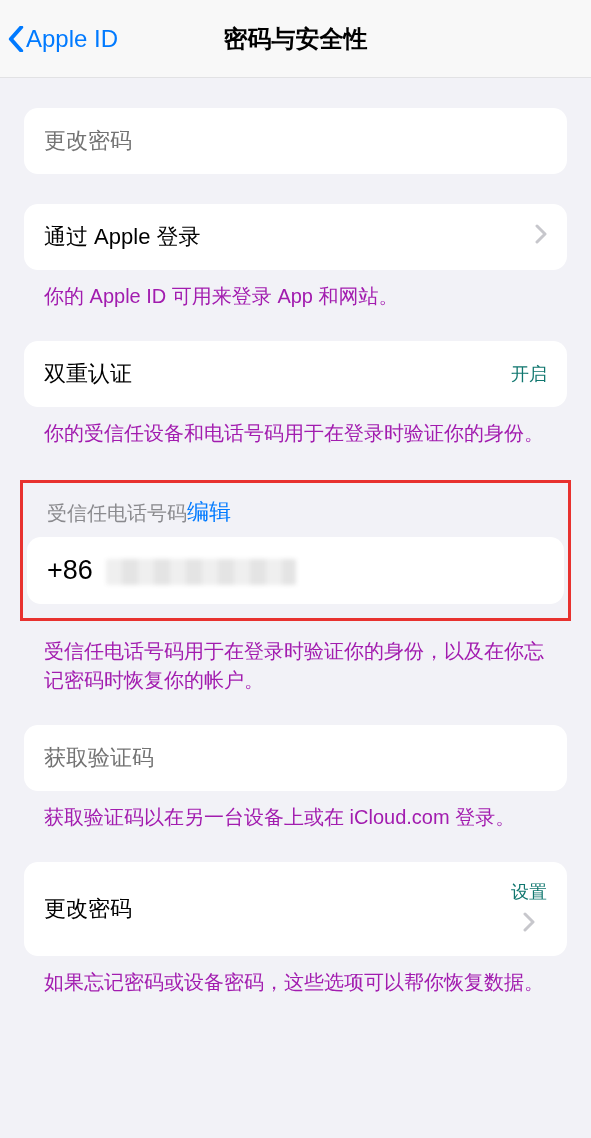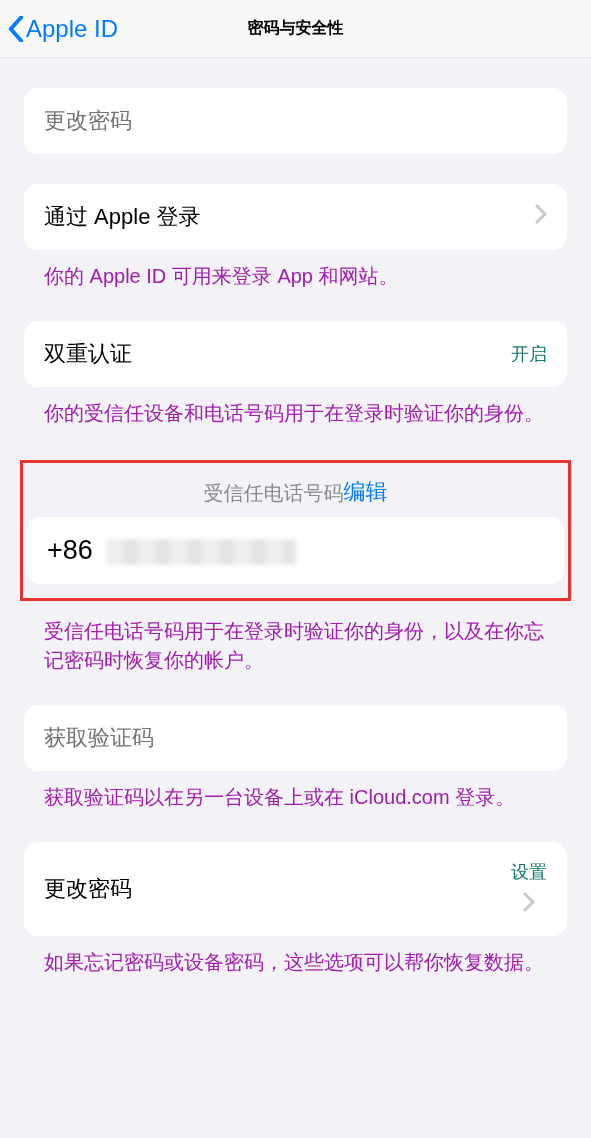--- a/index.html
+++ b/index.html
@@ -4,42 +4,42 @@
   <style>
     * { margin: 0; padding: 0; box-sizing: border-box; }
     html, body { width: 591px; height: 1138px; }
     body {
       font-family: -apple-system, "Helvetica Neue", Arial, sans-serif;
       background: #f2f2f7;
       color: #000;
       -webkit-font-smoothing: antialiased;
     }
     .header {
-      height: 58px;
+      height: 78px;
       background: #f8f8f8;
       border-bottom: 1px solid #e2e2e4;
       display: flex;
       align-items: center;
       position: relative;
       padding: 0 8px;
     }
     .back {
       display: flex;
       align-items: center;
       color: #007aff;
       font-size: 24px;
       cursor: pointer;
       gap: 2px;
     }
     .back svg { display: block; }
     .header-title {
       position: absolute;
       left: 0; right: 0;
       text-align: center;
-      font-size: 16px;
+      font-size: 24px;
       font-weight: 600;
       pointer-events: none;
     }
     .content { padding: 0 24px; }
 
     .group { margin-top: 30px; }
     .card {
       background: #fff;
       border-radius: 14px;
       overflow: hidden;
@@ -58,21 +58,21 @@
 
     .footer {
       padding: 12px 20px 0 20px;
       color: #a21caf;
       font-size: 20px;
       line-height: 1.45;
     }
 
     .section-header {
       display: flex;
-      justify-content: center;
+      justify-content: flex-start;
       align-items: flex-end;
       padding: 0 20px 10px 20px;
       font-size: 20px;
     }
     .section-header .sh-label { color: #8a8a8e; }
     .section-header .sh-action { color: #007aff; font-size: 22px; cursor: pointer; }
 
     .phone-row { font-size: 27px; }
     .redacted {
       display: inline-block;

